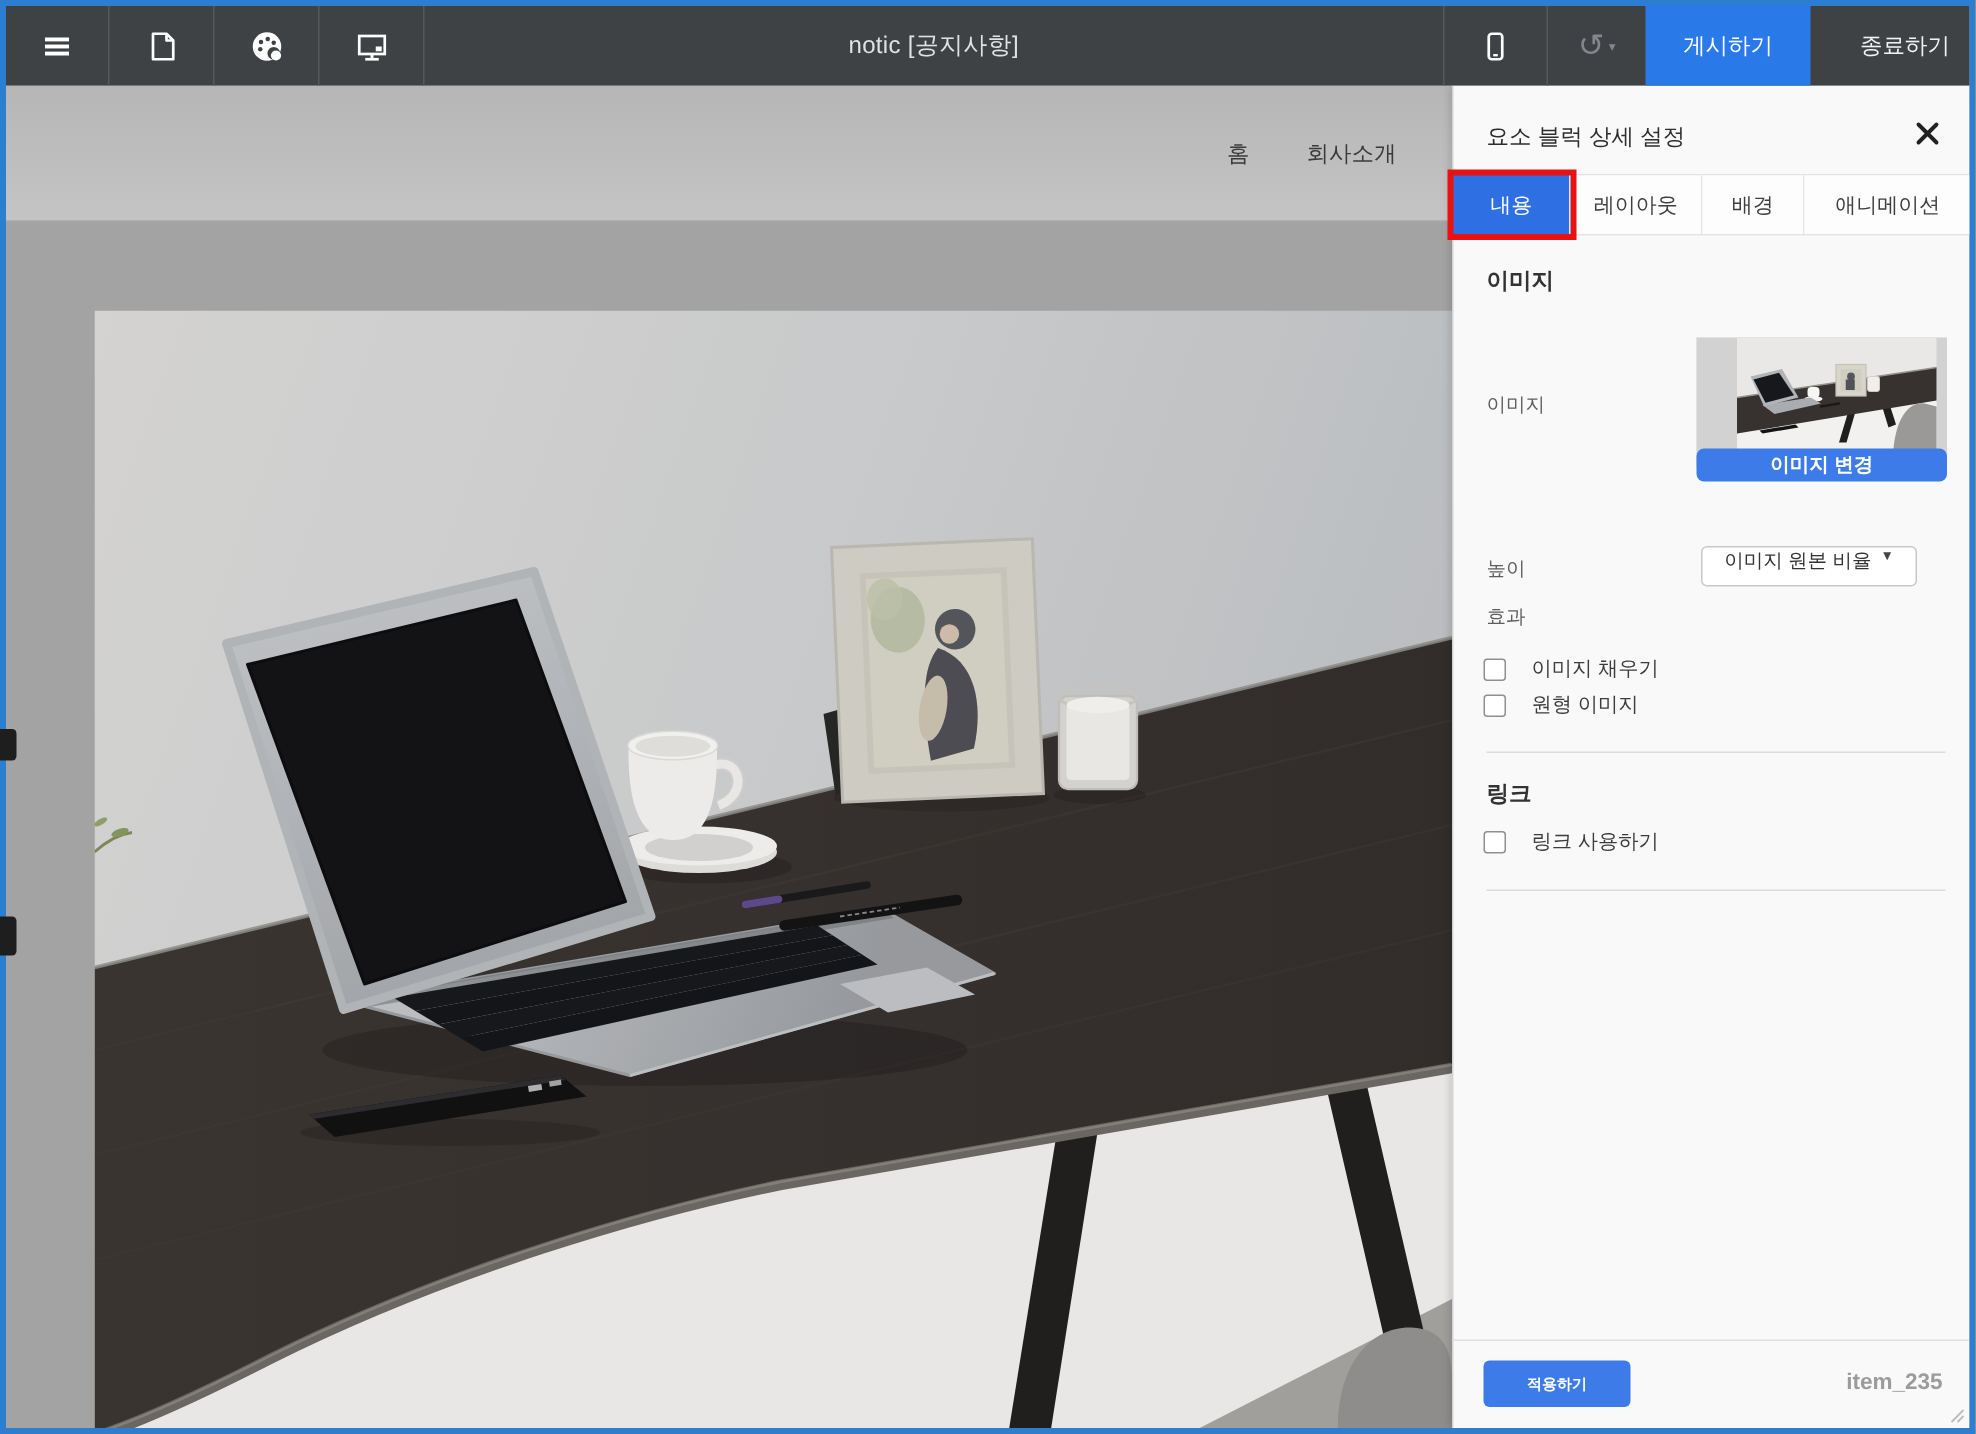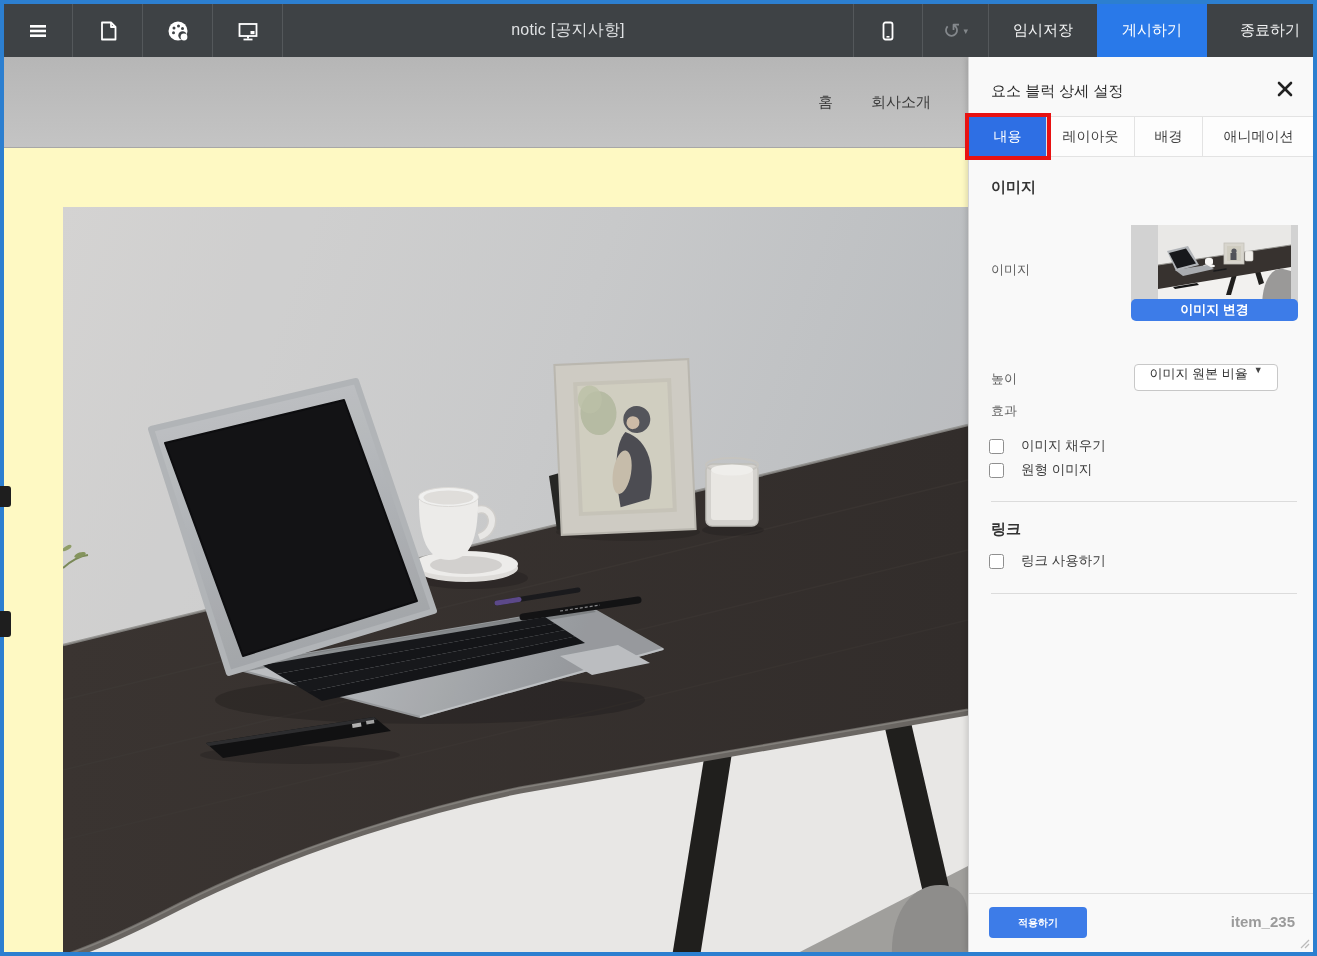--- a/index.html
+++ b/index.html
@@ -1,17 +1,17 @@
 <!DOCTYPE html>
 <html><head>
 <meta charset="utf-8">
 <style>
   * { margin:0; padding:0; box-sizing:border-box; font-family:"Liberation Sans", sans-serif; }
   html,body { background:#888; }
-  .stage { position:relative; width:1317px; height:956px; background:#fef9c3; overflow:hidden; }
+  .stage { position:relative; width:1317px; height:956px; background:#a3a3a3; overflow:hidden; }
 
   
   .blue-frame { position:absolute; inset:0; border:4px solid #2c7fd0; z-index:60; pointer-events:none; }
   .edge-mark { position:absolute; left:0; background:#1e1e1e; border-radius:0 3px 3px 0; z-index:65; }
   .edge-mark.m1 { top:486px; width:11px; height:21px; }
   .edge-mark.m2 { top:611px; width:11px; height:26px; }
 
   
   .toolbar { position:absolute; top:4px; left:4px; right:4px; height:53px; background:#3e4245; display:flex; align-items:stretch; z-index:40; }
   .tb-cell { display:flex; align-items:center; justify-content:center; color:#f1f2f3; font-size:15px; }
@@ -112,21 +112,20 @@
     <div class="tb-cell tb-phone">
       <svg class="tb-ico" width="24" height="24" viewBox="0 0 24 24">
         <rect x="7.5" y="3.5" width="9" height="17" rx="2" fill="none" stroke="#fff" stroke-width="1.8"></rect>
         <rect x="10.5" y="17" width="3" height="1.6" fill="#fff"></rect>
       </svg>
     </div>
     <div class="tb-cell tb-undo">
       <span class="u-glyph">↺</span>
       <span class="u-caret">▾</span>
     </div>
-    <div class="tb-cell tb-btn tb-save">임시저장</div>
     <div class="tb-cell tb-btn tb-publish">게시하기</div>
     <div class="tb-cell tb-btn tb-exit">종료하기</div>
   </div>
 
   <div class="site-header"></div>
   <div class="logo">
     <span class="logo-first">A</span>
       <span class="logo-rest">enean</span>
   </div>
   <div class="site-nav">

